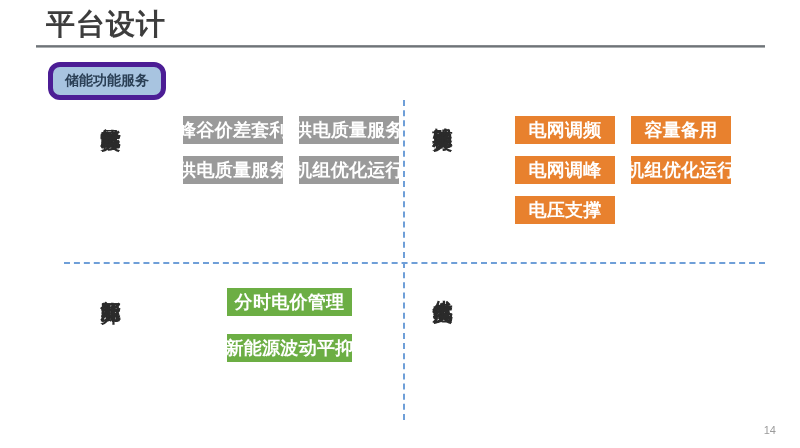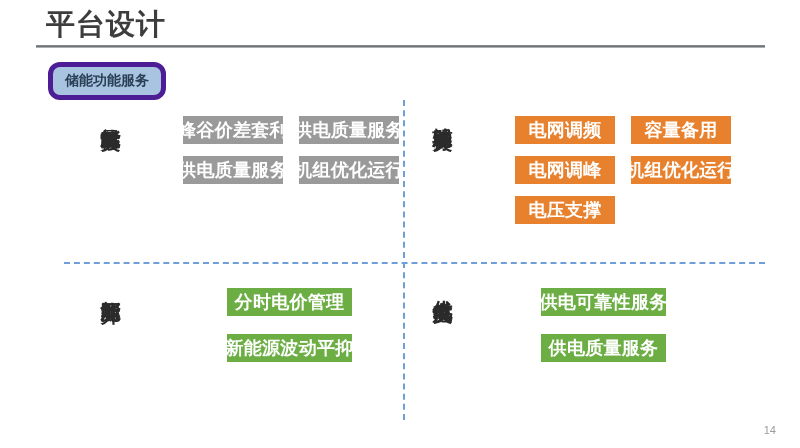--- a/index.html
+++ b/index.html
@@ -178,19 +178,15 @@
 <div class="quad" id="quad-renewable">
   <div class="cat-label">新能源并网</div>
   <div class="chips cols1">
     <div class="chip green">分时电价管理</div>
     <div class="chip green">新能源波动平抑</div>
   </div>
 </div>
 
 <div class="quad" id="quad-quality">
   <div class="cat-label">优质供电类</div>
-  <div class="chips cols1">
-    <div class="chip green">供电可靠性服务</div>
-    <div class="chip green">供电质量服务</div>
-  </div>
 </div>
 
 <div class="page-num">14</div>
 
 </body></html>

